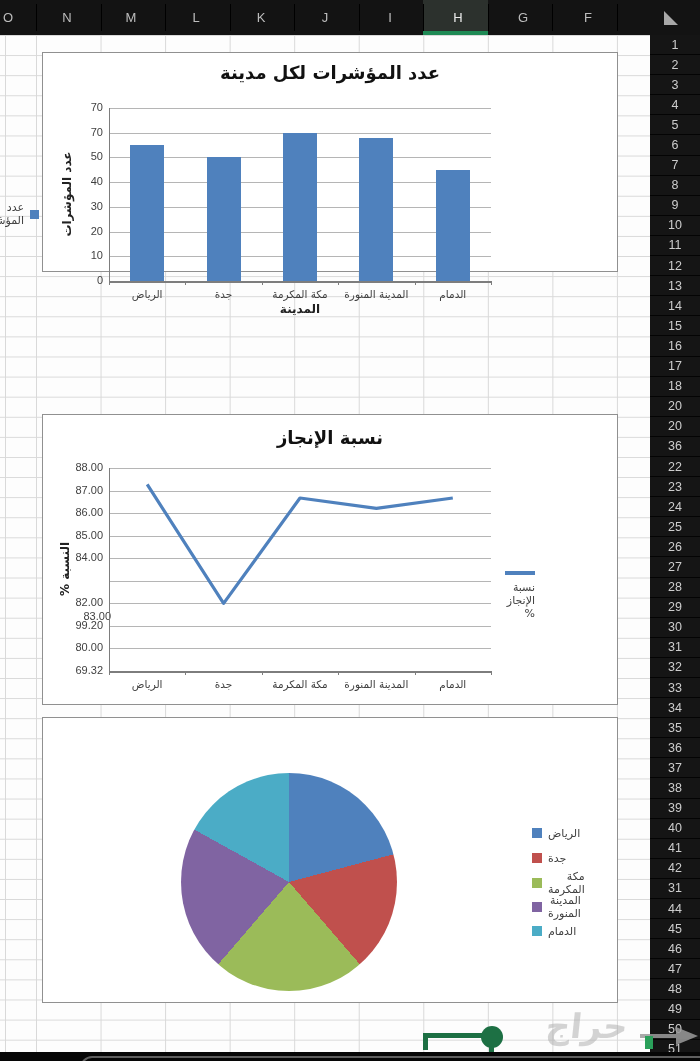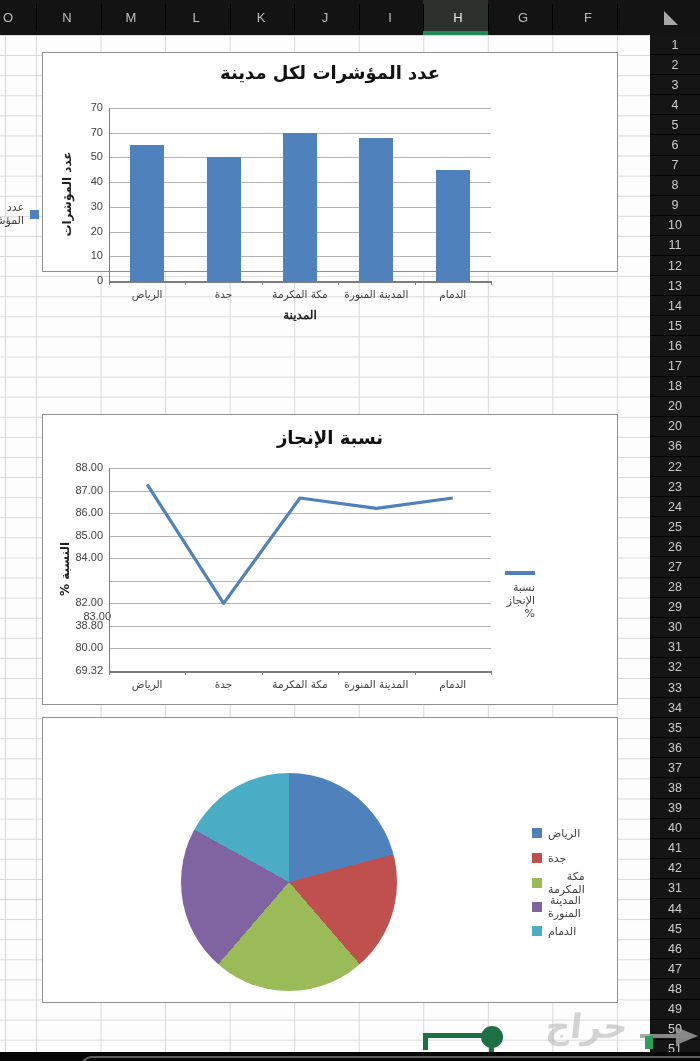--- a/index.html
+++ b/index.html
@@ -165,38 +165,38 @@
         <div dir="rtl" class="xlab" style="position: absolute; left: 59.2px; top: 235px;">الرياض</div>
         <div dir="rtl" class="xlab" style="position: absolute; left: 135.6px; top: 235px;">جدة</div>
         <div dir="rtl" class="xlab" style="position: absolute; left: 212px; top: 235px;">مكة المكرمة</div>
         <div dir="rtl" class="xlab" style="position: absolute; left: 288.4px; top: 235px;">المدينة المنورة</div>
         <div dir="rtl" class="xlab" style="position: absolute; left: 364.8px; top: 235px;">الدمام</div>
         <div class="bar" style="position: absolute; left: 87.2px; top: 92.0714px; width: 34px; height: 135.929px; background: rgb(79, 129, 189);"></div>
         <div class="bar" style="position: absolute; left: 163.6px; top: 104.429px; width: 34px; height: 123.571px; background: rgb(79, 129, 189);"></div>
         <div class="bar" style="position: absolute; left: 240px; top: 79.7143px; width: 34px; height: 148.286px; background: rgb(79, 129, 189);"></div>
         <div class="bar" style="position: absolute; left: 316.4px; top: 84.6571px; width: 34px; height: 143.343px; background: rgb(79, 129, 189);"></div>
         <div class="bar" style="position: absolute; left: 392.8px; top: 116.786px; width: 34px; height: 111.214px; background: rgb(79, 129, 189);"></div>
-        <div dir="rtl" class="axtitle" style="position: absolute; left: 66px; top: 255px; width: 382px; font-family: Liberation Serif, serif;">المدينة</div>
+        <div dir="rtl" class="axtitle" style="position: absolute; left: 66px; top: 249px; width: 382px;">المدينة</div>
         <div dir="rtl" class="axtitle rot" style="position: absolute; left: -51px; top: 134px; width: 150px;">عدد المؤشرات</div>
         <div class="legend" style="position: absolute; right: 4px; top: 154px; height: 14px;">
           <span dir="rtl">عدد المؤشرات</span>
           <span class="sq" style="width: 9px; height: 9px; background: rgb(79, 129, 189);"></span>
         </div>
       </div>
   </div>
 
   <div class="chart-box" id="line-chart" style="top:414px;height:291px">
     <div class="ctitle" style="top:12px" dir="rtl">نسبة الإنجاز</div>
     <div class="abs" id="line-body">
         <div class="axis-h" style="position: absolute; left: 66px; top: 256px; width: 382px;"></div>
         <div class="ylab" style="position: absolute; left: 18px; top: 249px; width: 42px;">69.32</div>
         <div class="grid-h" style="position: absolute; left: 66px; top: 233.444px; width: 382px;"></div>
         <div class="ylab" style="position: absolute; left: 18px; top: 226.444px; width: 42px; text-align: right;">80.00</div>
         <div class="grid-h" style="position: absolute; left: 66px; top: 210.889px; width: 382px;"></div>
-        <div class="ylab" style="position: absolute; left: 18px; top: 203.889px; width: 42px;">38.80</div>
+        <div class="ylab" style="position: absolute; left: 18px; top: 203.889px; width: 42px;">99.20</div>
         <div class="grid-h" style="position: absolute; left: 66px; top: 188.333px; width: 382px;"></div>
         <div class="ylab" style="position: absolute; left: 18px; top: 181.333px; width: 42px;">82.00</div>
         <div class="grid-h" style="position: absolute; left: 66px; top: 165.778px; width: 382px;"></div>
         <div class="ylab" style="position: absolute; left: 26px; top: 158.778px; width: 42px; margin-top: 36px;">83.00</div>
         <div class="grid-h" style="position: absolute; left: 66px; top: 143.222px; width: 382px;"></div>
         <div class="ylab" style="position: absolute; left: 18px; top: 136.222px; width: 42px;">84.00</div>
         <div class="grid-h" style="position: absolute; left: 66px; top: 120.667px; width: 382px;"></div>
         <div class="ylab" style="position: absolute; left: 18px; top: 113.667px; width: 42px;">85.00</div>
         <div class="grid-h" style="position: absolute; left: 66px; top: 98.1111px; width: 382px;"></div>
         <div class="ylab" style="position: absolute; left: 18px; top: 91.1111px; width: 42px;">86.00</div>

